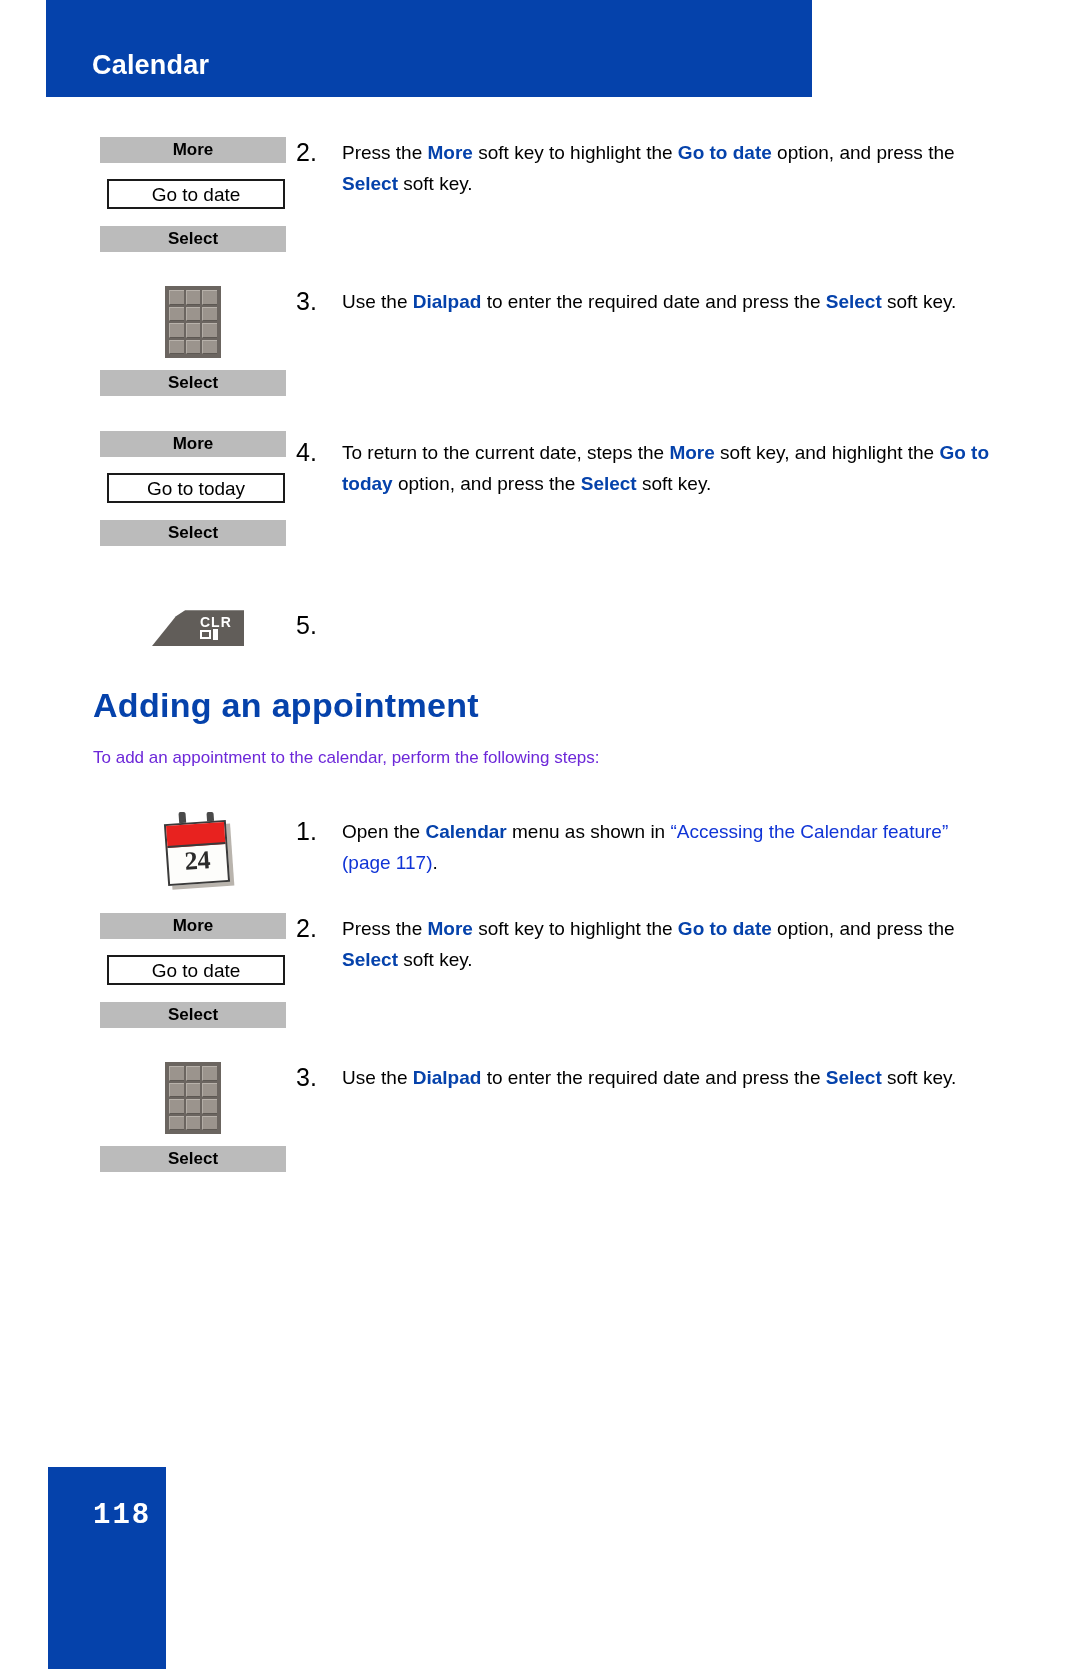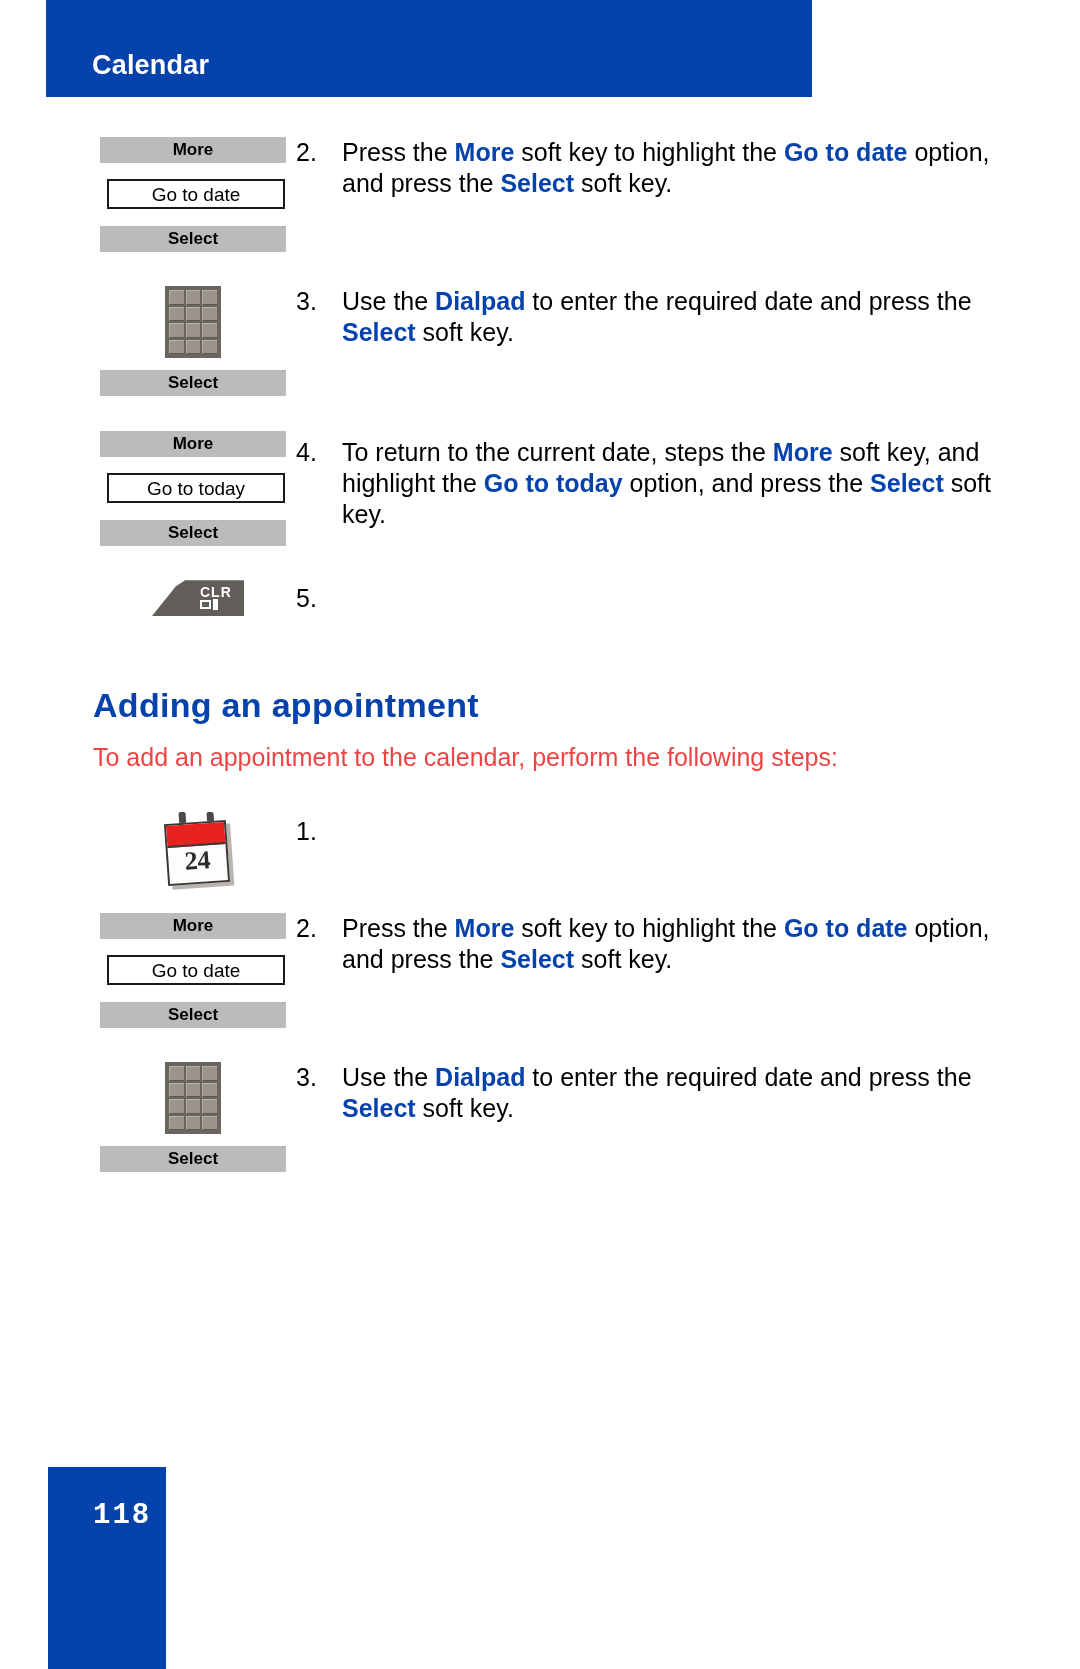--- a/index.html
+++ b/index.html
@@ -52,21 +52,21 @@
     padding-right: 80px;
   }
   .step-num {
     width: 46px;
     flex: 0 0 46px;
     font-size: 25px;
     color: #000000;
     line-height: 31px;
   }
   .step-text {
-    font-size: 25px;
+    font-size: 19px;
     line-height: 31px;
     color: #000000;
   }
   .step-text b { color: #0542ab; font-weight: bold; }
   .xref { color: #1034d6; }
 
   
   .softkey {
     background: #bbbbbb;
     color: #000000;
@@ -208,23 +208,23 @@
     position: absolute;
     left: 93px;
     font-size: 34px;
     font-weight: bold;
     color: #0542ab;
     letter-spacing: 0.3px;
   }
   .section-intro {
     position: absolute;
     left: 93px;
-    font-size: 25px;
+    font-size: 17px;
     line-height: 31px;
-    color: #ef4444;
+    color: #6d28d9;
   }
 
   
   .page-box {
     position: absolute;
     left: 48px;
     top: 1467px;
     width: 118px;
     height: 252px;
     background: #0542ab;
@@ -288,21 +288,21 @@
     <div class="softkey">More</div>
     <div class="optionbox" style="margin-top:16px;">Go to today</div>
     <div class="softkey" style="margin-top:17px;">Select</div>
   </div>
   <div class="step-body" style="padding-top:6px;">
     <div class="step-num">4.</div>
     <div class="step-text"><span>To return to the current date, steps the </span><b>More</b><span> soft key, and highlight the </span><b>Go to today</b><span> option, and press the </span><b>Select</b><span> soft key.</span></div>
   </div>
 </div>
 
-<div class="step-row" style="position:absolute; left:0; top:578px; width:1080px;align-items:center;">
+<div class="step-row" style="position:absolute; left:0; top:608px; width:1080px;">
   <div class="gutter">
     <div class="clr-key">
       <div class="clr-shape"></div>
       <div class="clr-label">CLR</div>
       <div class="clr-glyph">
         <i class="clr-g1"></i>
         <i class="clr-g2"></i>
       </div>
     </div>
   </div>
@@ -320,20 +320,21 @@
       <div class="cal-ring r1"></div>
       <div class="cal-ring r2"></div>
       <div class="cal-body">
         <div class="cal-top"></div>
         <div class="cal-date">24</div>
       </div>
     </div>
   </div>
   <div class="step-body" style="padding-top:4px;">
     <div class="step-num">1.</div>
+    <div class="step-text"><span>Open the </span><b>Calendar</b><span> menu as shown in </span><span class="xref">“Accessing the Calendar feature” (page 117)</span><span>.</span></div>
   </div>
 </div>
 
 <div class="step-row" style="position:absolute; left:0; top:913px; width:1080px;">
   <div class="gutter">
     <div class="softkey">More</div>
     <div class="optionbox" style="margin-top:16px;">Go to date</div>
     <div class="softkey" style="margin-top:17px;">Select</div>
   </div>
   <div class="step-body">

